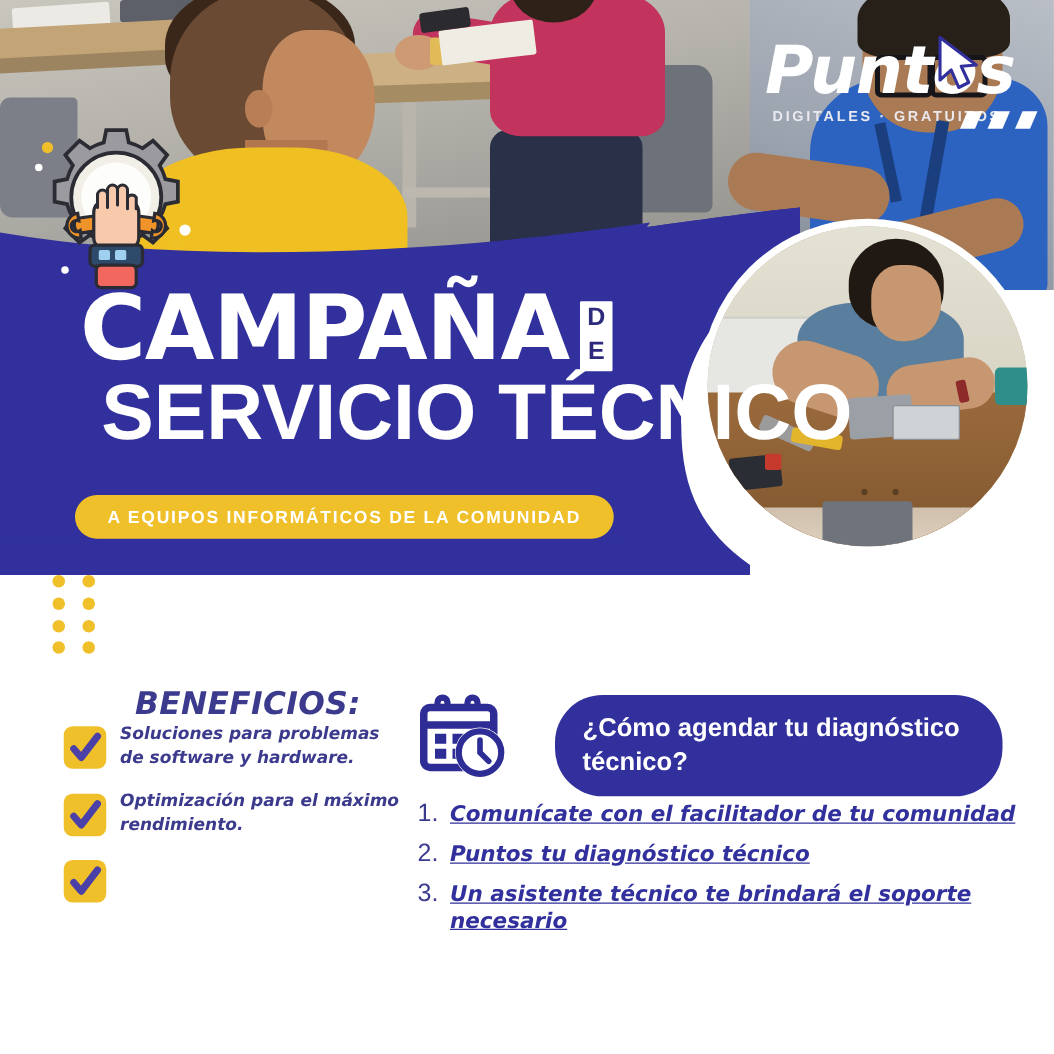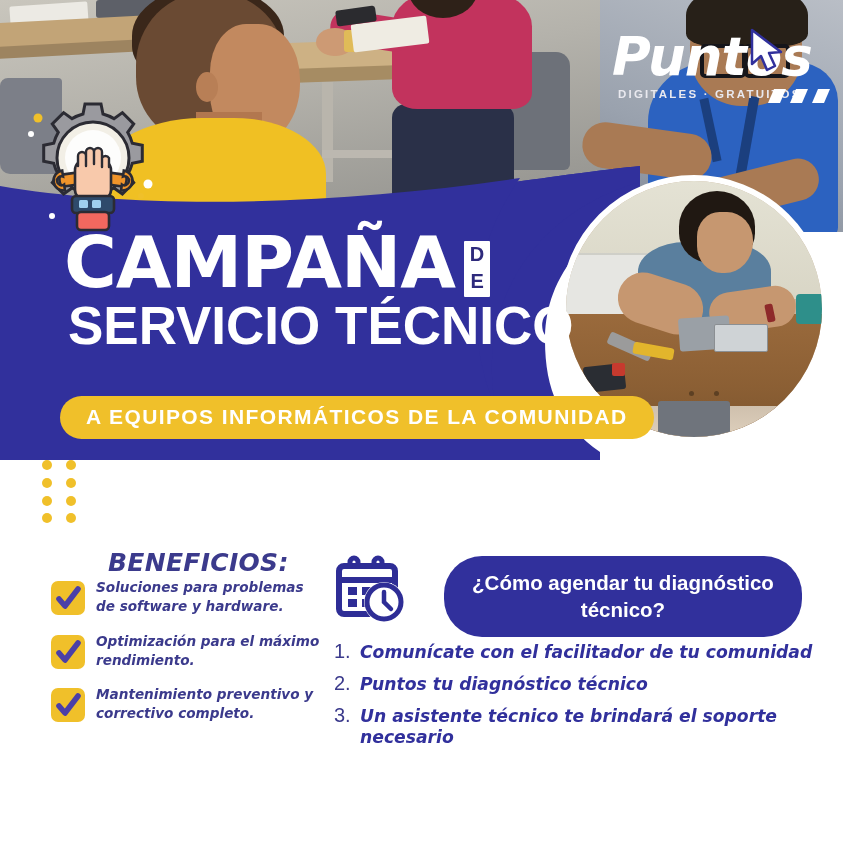--- a/index.html
+++ b/index.html
@@ -132,34 +132,34 @@
   .de-box{
     display:inline-block;vertical-align:top;
     background:#ffffff;color:#2e2a7c;
     width:26px;height:56px;margin-left:9px;margin-top:9px;
     text-align:center;font-size:20px;font-weight:bold;line-height:27px;
     font-family:"Liberation Sans", sans-serif;
     border-radius:1px;
   }
   .h-serv{
     font-family:"Liberation Sans", sans-serif;
-    font-size:53px;font-weight:bold;color:#ffffff;
-    line-height:1;letter-spacing:0px;margin:4px;margin-top:2px;
+    font-size:63px;font-weight:bold;color:#ffffff;
+    line-height:1;letter-spacing:0px;margin:17px;margin-top:2px;
     white-space:nowrap;
   }
   .h-grat{
     font-family:"DejaVu Sans", sans-serif;
     font-size:40px;font-weight:bold;font-style:italic;color:#f2b91c;
     letter-spacing:13px;margin:0;margin-top:6px;
   }
   .pill-yellow{
     position:absolute;left:60px;top:396px;
     background:#f0c02a;border-radius:22px;
     padding:9px 26px 10px 26px;
-    color:#ffffff;font-size:21px;font-weight:bold;letter-spacing:1.4px;
+    color:#ffffff;font-size:14px;font-weight:bold;letter-spacing:1.4px;
     font-family:"Liberation Sans", sans-serif;white-space:nowrap;
   }
 
   
   .circle-inset{
     position:absolute;left:560px;top:175px;width:268px;height:268px;
     border-radius:50%;overflow:hidden;
     border:6px solid #ffffff;
     box-sizing:border-box;
     background:#c7b299;
@@ -227,35 +227,36 @@
     font-family:"DejaVu Sans", sans-serif;
     font-size:13.6px;line-height:1.42;color:#3b3a8c;font-weight:bold;font-style:italic;
   }
 
   
   .cal-icon{position:absolute;left:328px;top:552px;width:78px;height:72px;}
   .sched-pill{
     position:absolute;left:444px;top:556px;width:358px;
     background:#31309c;border-radius:38px;
     padding:14px 22px;box-sizing:border-box;
-    text-align:center;color:#ffffff;
+    text-align:left;color:#ffffff;
     font-family:"Liberation Sans", sans-serif;
     font-size:20.5px;font-weight:bold;line-height:1.3;
   }
   .steps{position:absolute;left:334px;top:640px;width:500px;}
   .step{display:flex;align-items:baseline;margin-bottom:9px;}
   .step-num{
     flex:0 0 auto;width:26px;
     font-family:"Liberation Sans", sans-serif;
     font-size:20px;color:#3b3a8c;font-weight:normal;
   }
   .step-txt{
     font-family:"DejaVu Sans", sans-serif;
     font-size:17.2px;font-weight:bold;font-style:italic;color:#31309c;
     line-height:1.2;
+    text-decoration:underline;
   }
 
   
   .footer{position:absolute;left:0;top:770px;width:843px;height:73px;background:#ffffff;}
 </style>
 </head>
 <body>
 
 <div id="poster">
 
@@ -436,21 +437,20 @@
       <div class="ben-text">Optimización para el máximo rendimiento.</div>
     </div>
 
     <div class="ben-item">
       <div class="ben-check">
         <svg viewBox="0 0 36 36" width="36" height="36">
           <rect x="1" y="1" width="34" height="34" rx="7" fill="#f0c02a"></rect>
           <path d="M9,19 L15,26 L28,9" stroke="#4b3fa8" stroke-width="5.6" fill="none" stroke-linecap="round" stroke-linejoin="round"></path>
         </svg>
       </div>
-      <div class="ben-text">Mantenimiento preventivo y correctivo completo.</div>
     </div>
 
   </div>
 
   <svg class="cal-icon" viewBox="0 0 78 72">
     <path d="M16,14 h46 a5,5 0 0 1 5,5 v38 a5,5 0 0 1 -5,5 h-46 a5,5 0 0 1 -5,-5
              v-38 a5,5 0 0 1 5,-5 Z" fill="none" stroke="#2e2d96" stroke-width="6"></path>
     <path d="M11,28 h56" stroke="#2e2d96" stroke-width="6"></path>
     <path d="M22,16 v-6 a4,4 0 0 1 8,0 v6" fill="none" stroke="#2e2d96" stroke-width="5"></path>
     <path d="M46,16 v-6 a4,4 0 0 1 8,0 v6" fill="none" stroke="#2e2d96" stroke-width="5"></path>

